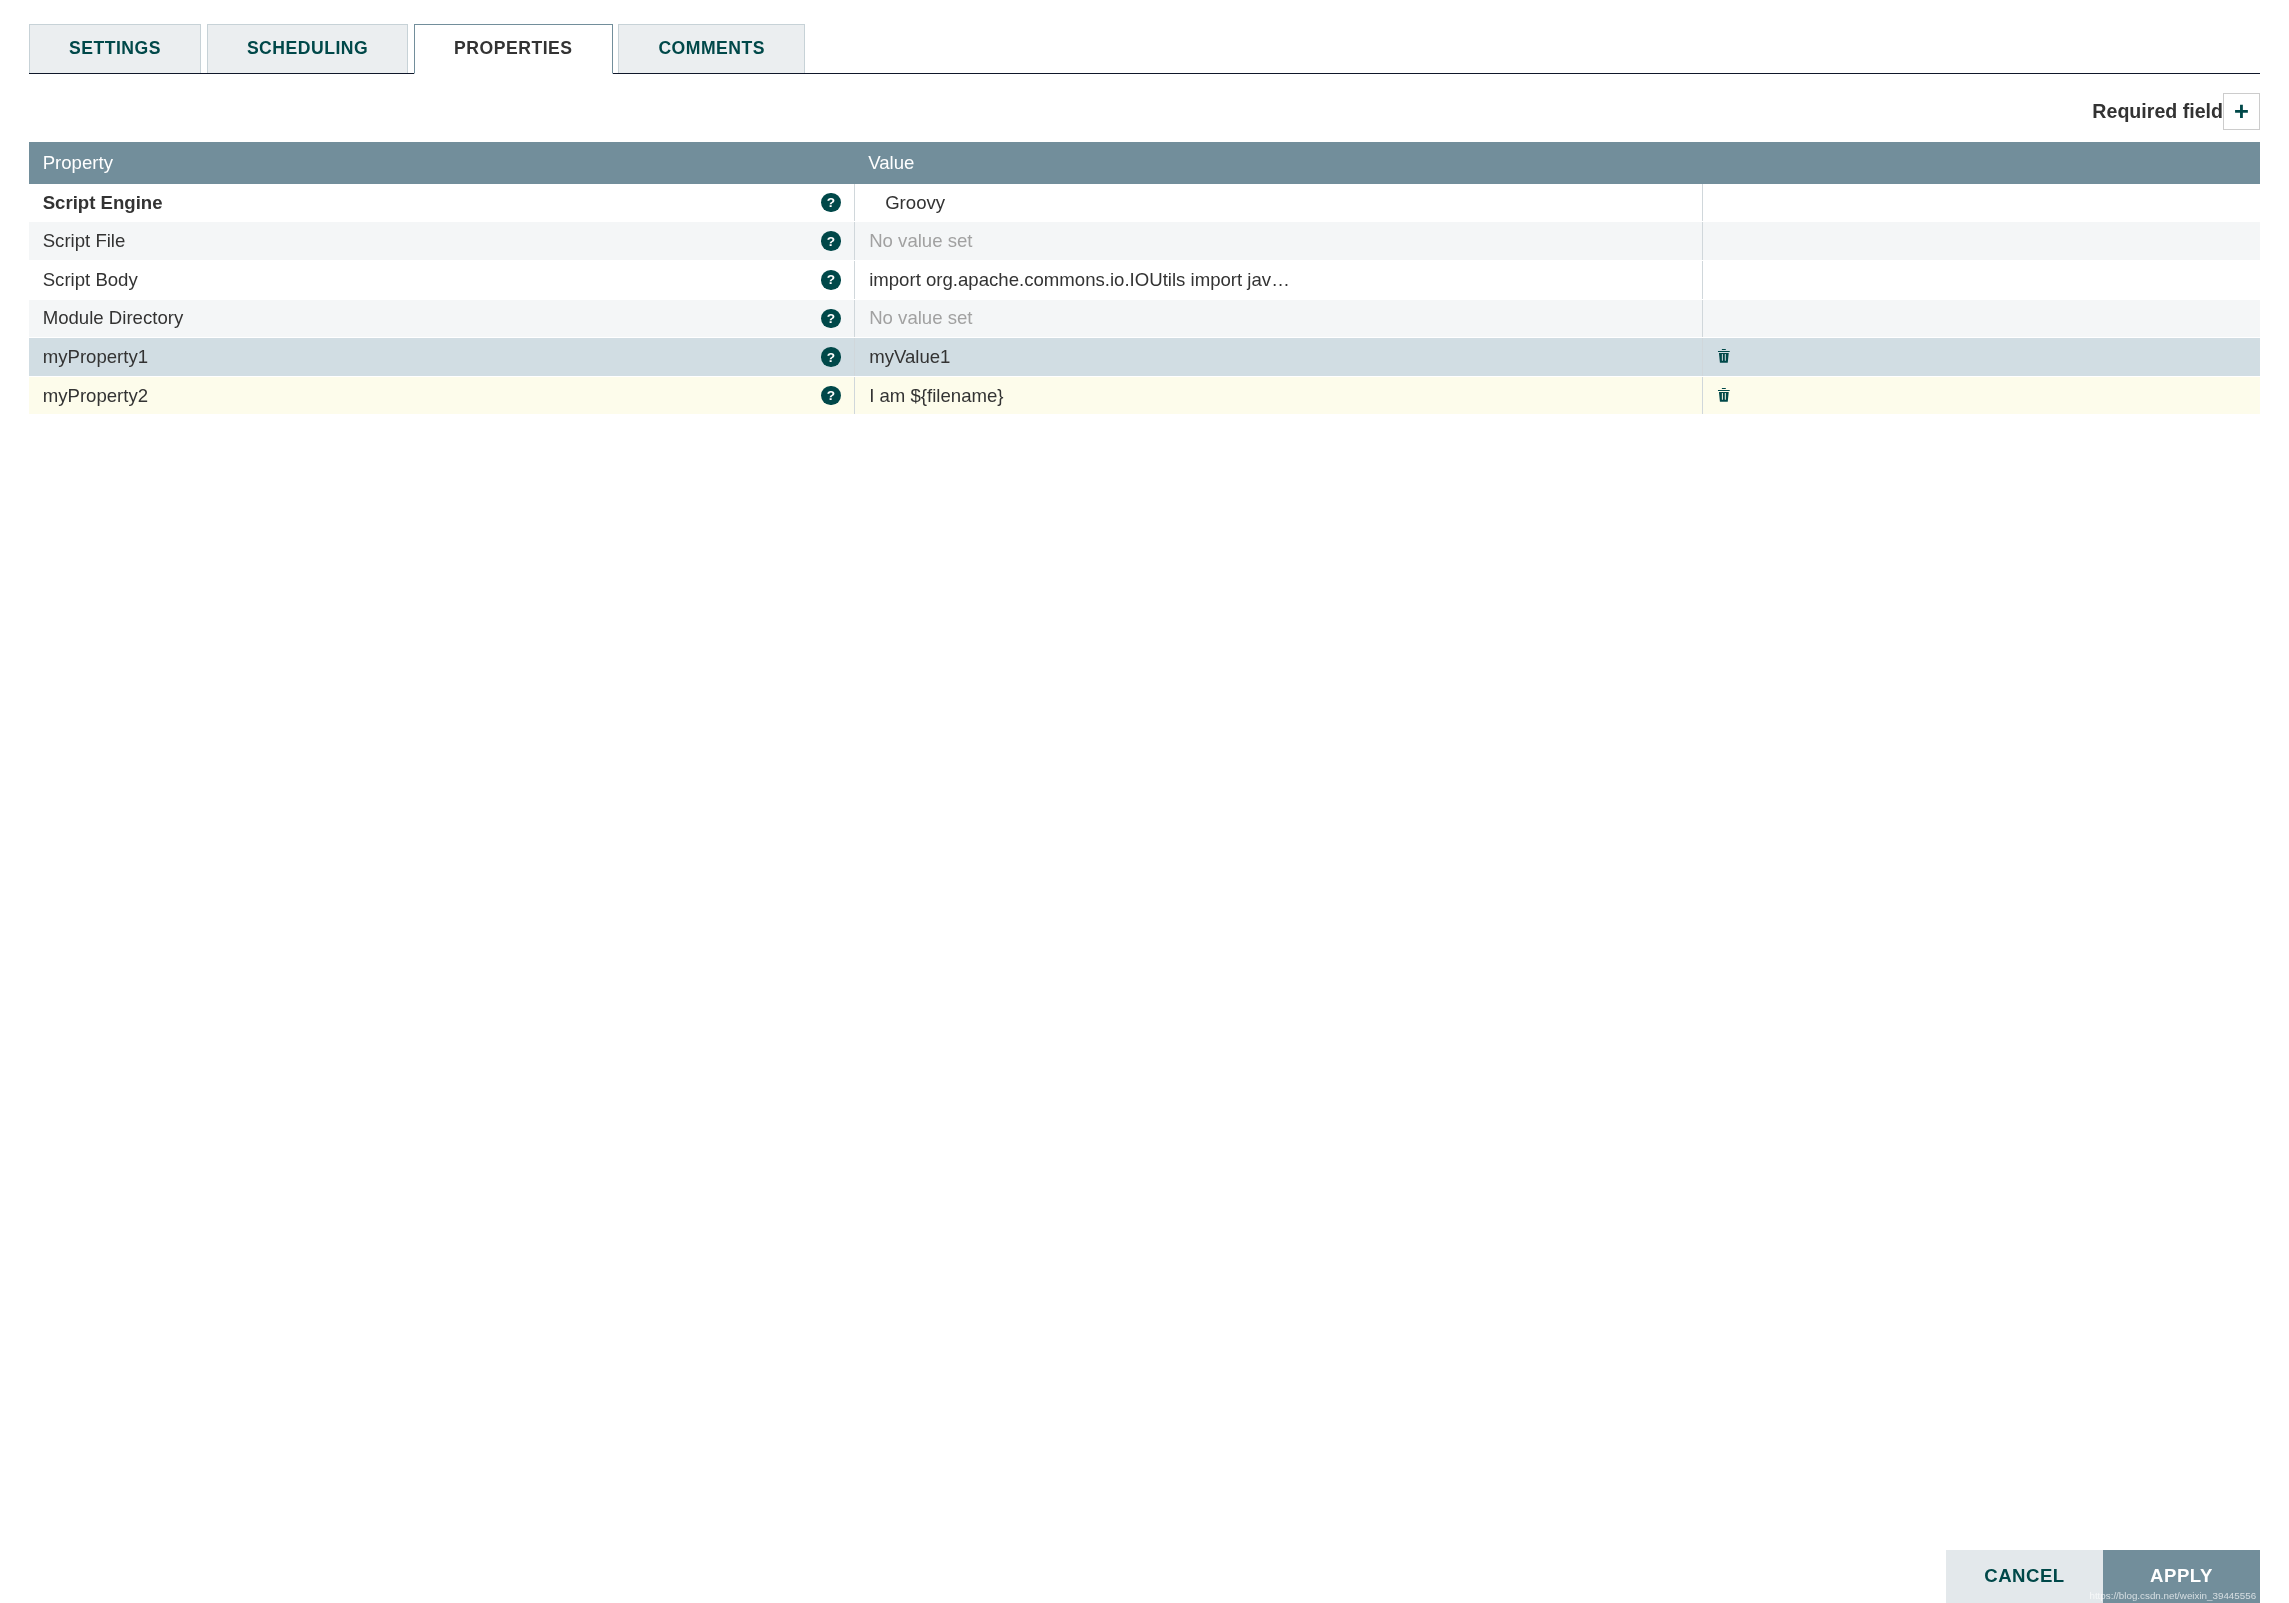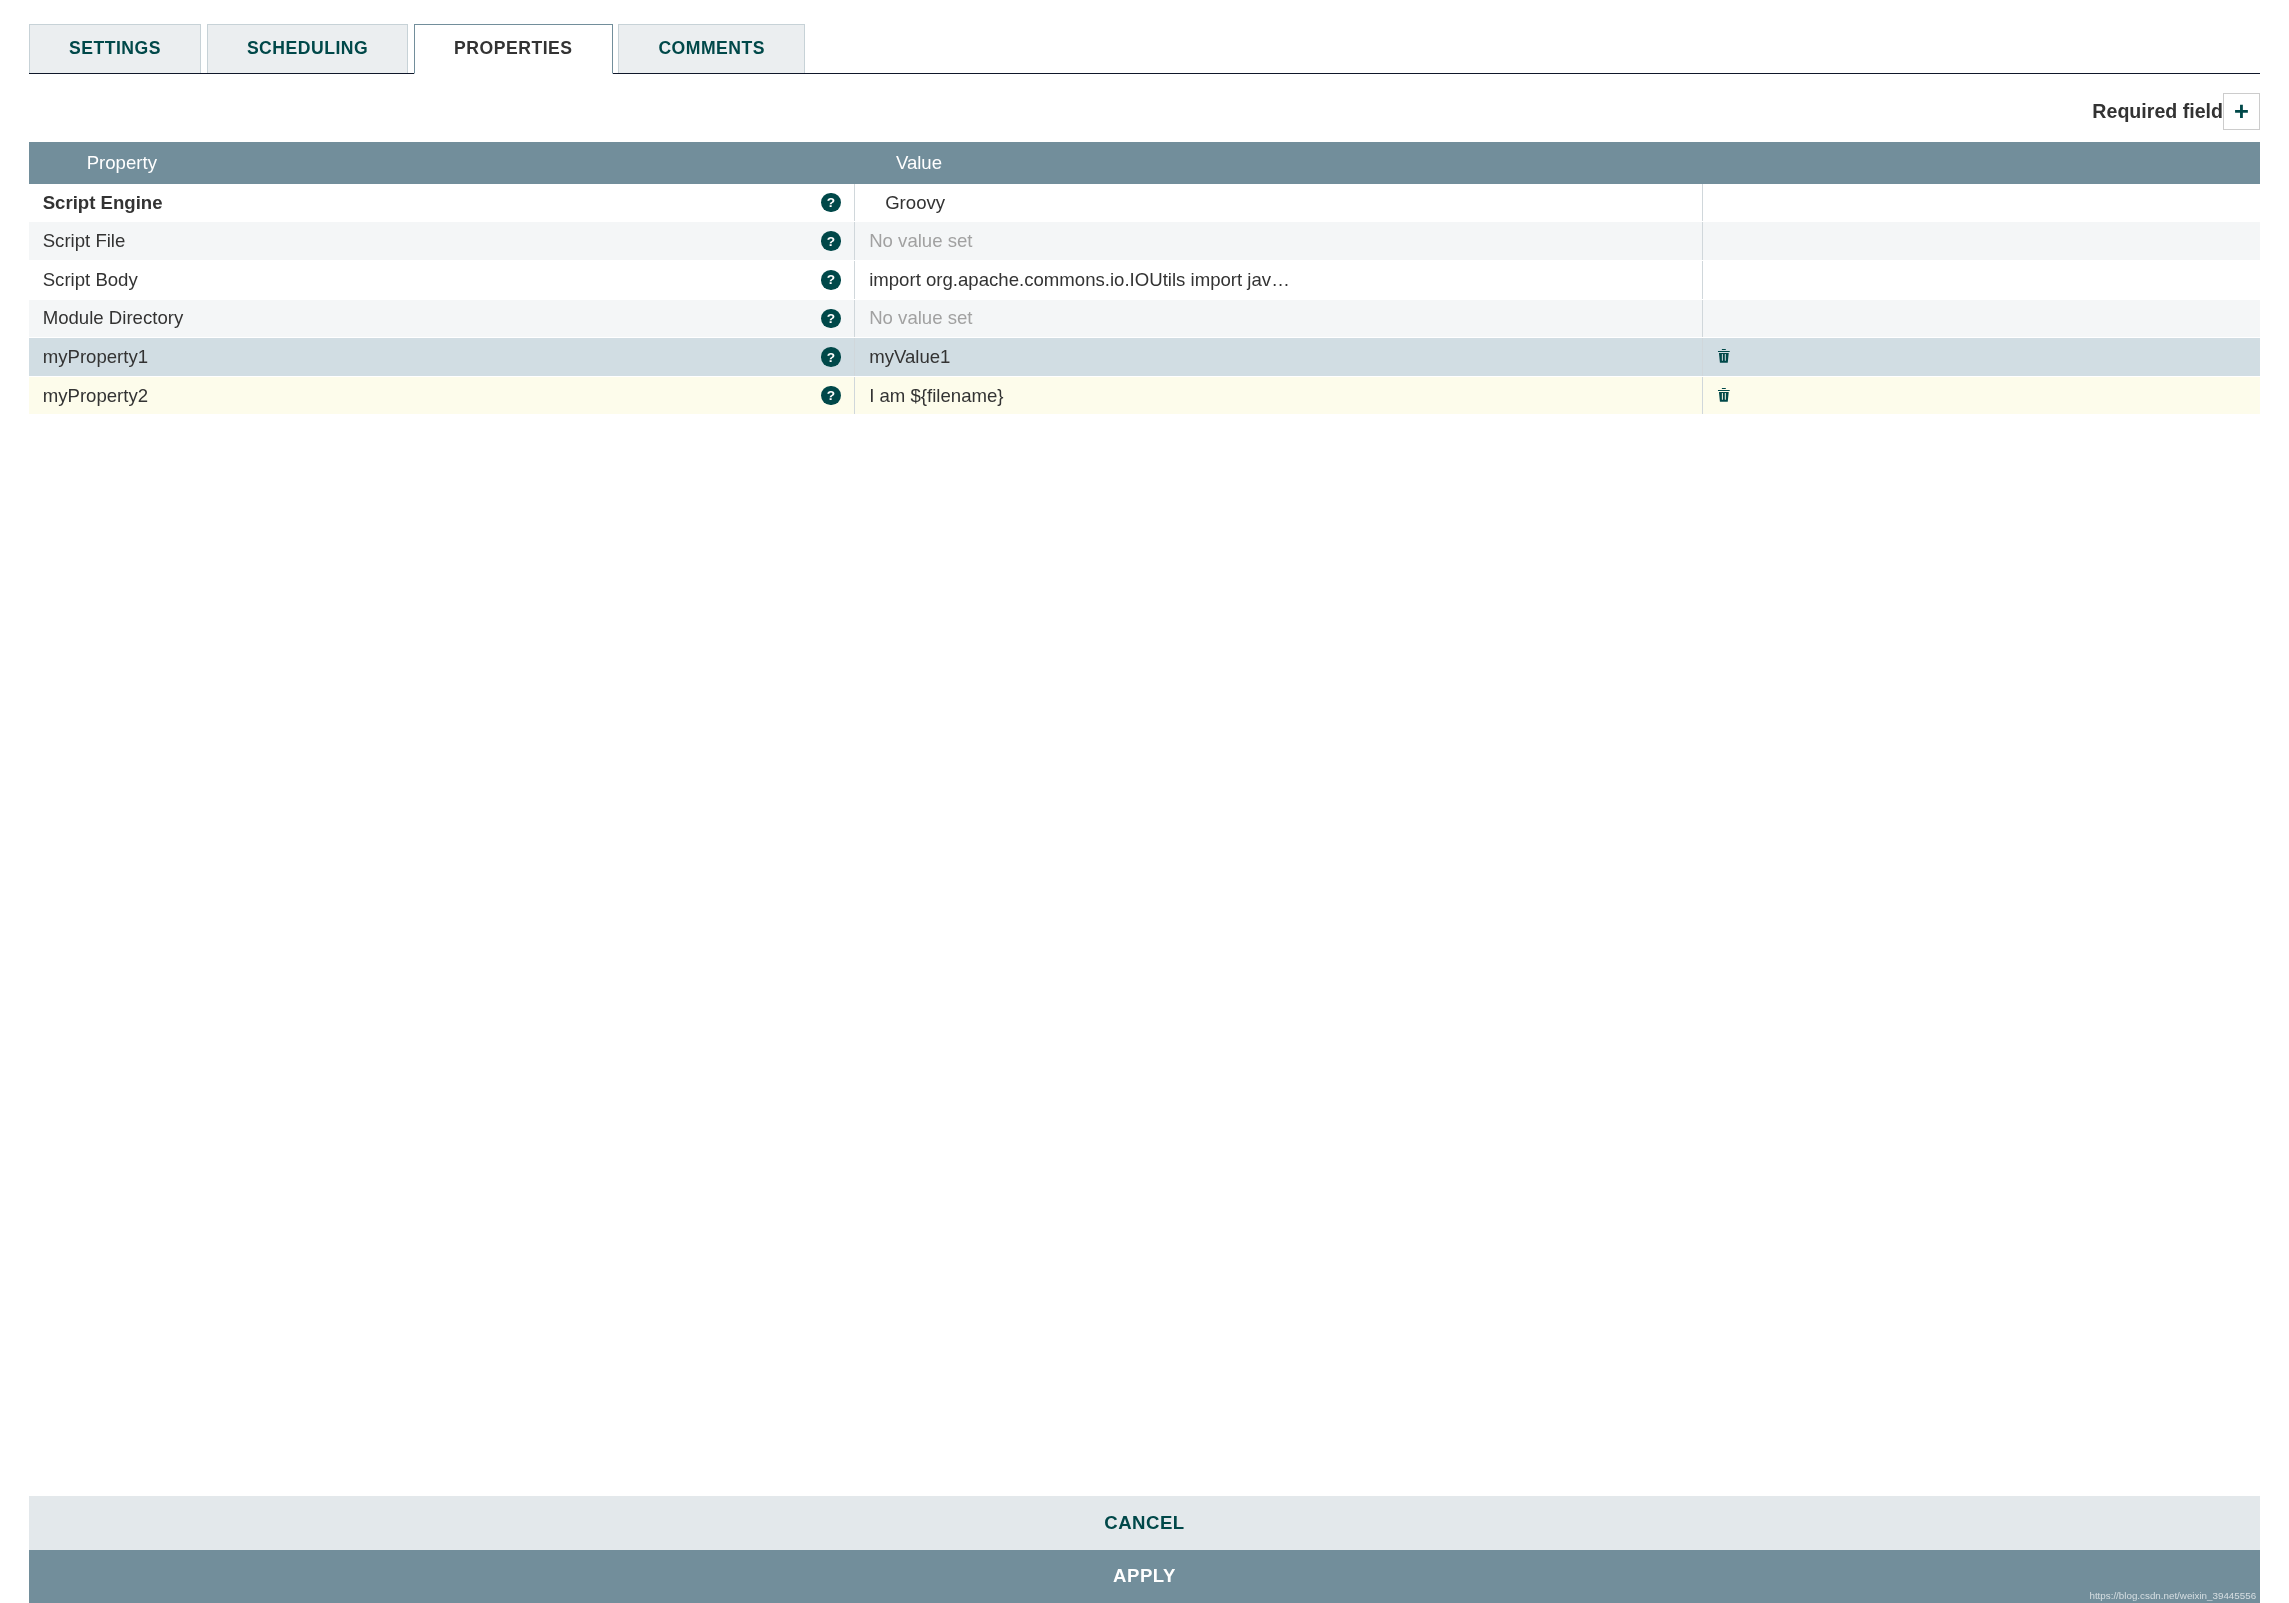--- a/index.html
+++ b/index.html
@@ -34,21 +34,21 @@
   .required-row { display: flex; align-items: center; justify-content: flex-end; padding: 19.6px 0 11.8px 7.8px; }
   .required-label { font-size: 19.6px; font-weight: 700; color: #333; }
   .add-btn {
     width: 37px; height: 37px; border: 1px solid #ccc; background: #fff;
     display: flex; align-items: center; justify-content: center;
     font-size: 25.5px; font-weight: 700; color: #004849; cursor: pointer;
   }
 
   
   .prop-table { width: 100%; }
-  .table-head { display: flex; background: #728e9b; color: #fff; font-weight: 500; font-size: 18.6px; padding-left: 44px; }
+  .table-head { display: flex; background: #728e9b; color: #fff; font-weight: 500; font-size: 18.6px; }
   .col-property { flex: 0 0 37%; padding: 9.8px 13.7px; display: flex; align-items: center; }
   .col-value    { flex: 0 0 38%; padding: 9.8px 13.7px; display: flex; align-items: center; text-align: right; }
   .col-actions  { flex: 0 0 25%; padding: 9.8px 13.7px; display: flex; align-items: center; }
 
   .table-row { display: flex; border-bottom: 1px solid #fff; }
   .table-row .col-property { justify-content: space-between; }
   .table-row .cell { padding: 7.8px 13.7px; font-size: 18.6px; }
 
   .table-row.stripe-a { background: #ffffff; }
   .table-row.stripe-b { background: #f4f6f7; }
@@ -68,21 +68,21 @@
   .value-text { color: #333; white-space: nowrap; overflow: hidden; text-overflow: ellipsis; max-width: 100%; }
   .value-text.bold { font-weight: 400; margin-left: 16px; }
   .value-placeholder { color: #a1a1a1; }
 
   .value-divider-left { border-left: 1px solid #d0d7db; }
 
   .trash-icon { width: 15.7px; height: 17.6px; cursor: pointer; }
   .trash-icon svg { display: block; }
 
   
-  .footer { display: flex; justify-content: flex-end; margin-top: auto; flex-direction: column; }
+  .footer { display: flex; justify-content: flex-end; margin-top: auto; }
   .btn {
     min-width: 157px; padding: 15.7px 29px; text-align: center;
     font-size: 18.6px; font-weight: 700; letter-spacing: 0.5px;
     cursor: pointer; border: none;
   }
   .btn-cancel { background: #e3e8eb; color: #004849; }
   .btn-apply  { background: #728e9b; color: #fff; position: relative; }
   .watermark { position: absolute; right: 3.9px; bottom: 2px; font-size: 9.8px; font-weight: 400; color: rgba(255,255,255,0.7); letter-spacing: 0; }
 </style>
 </head>

